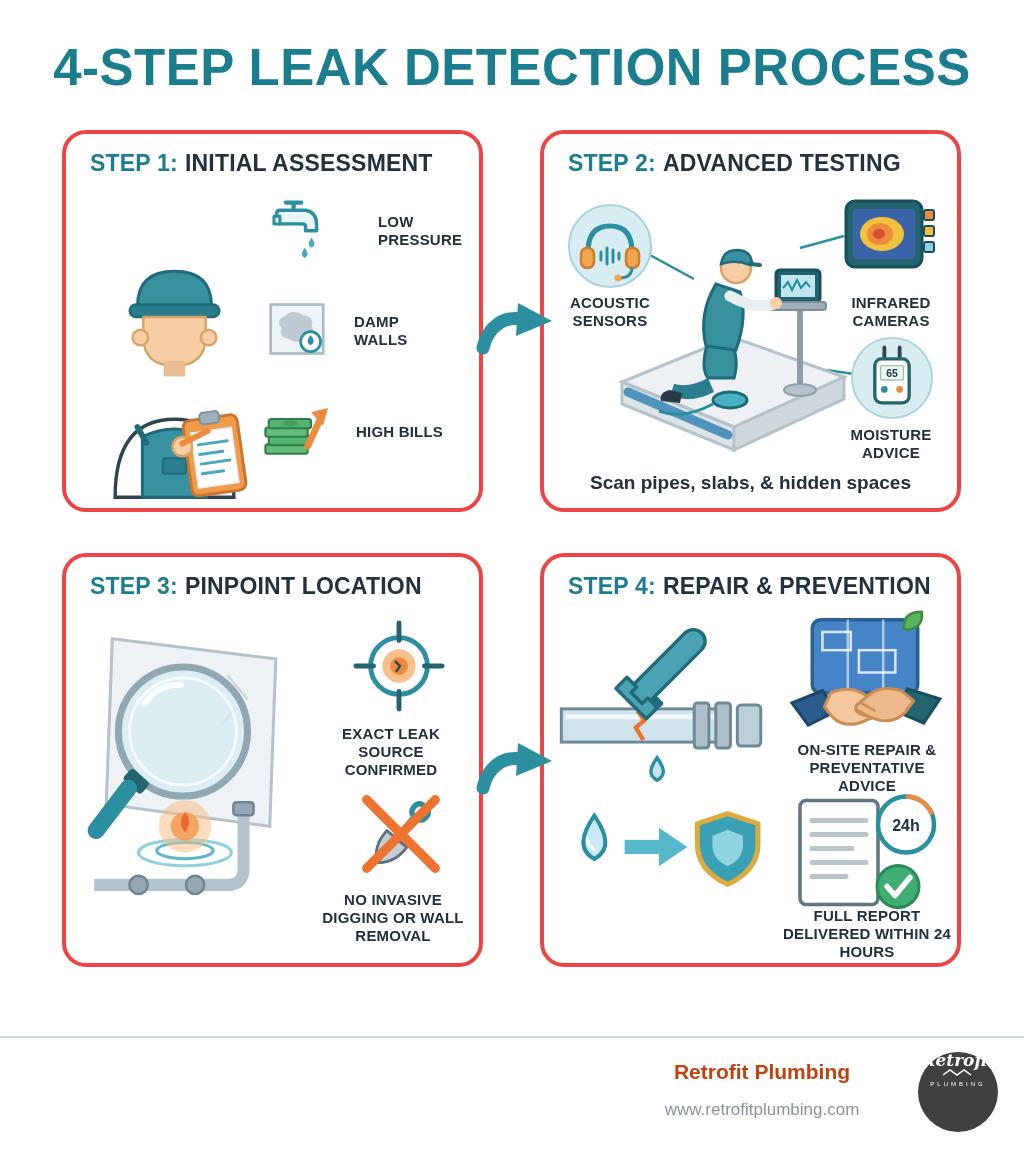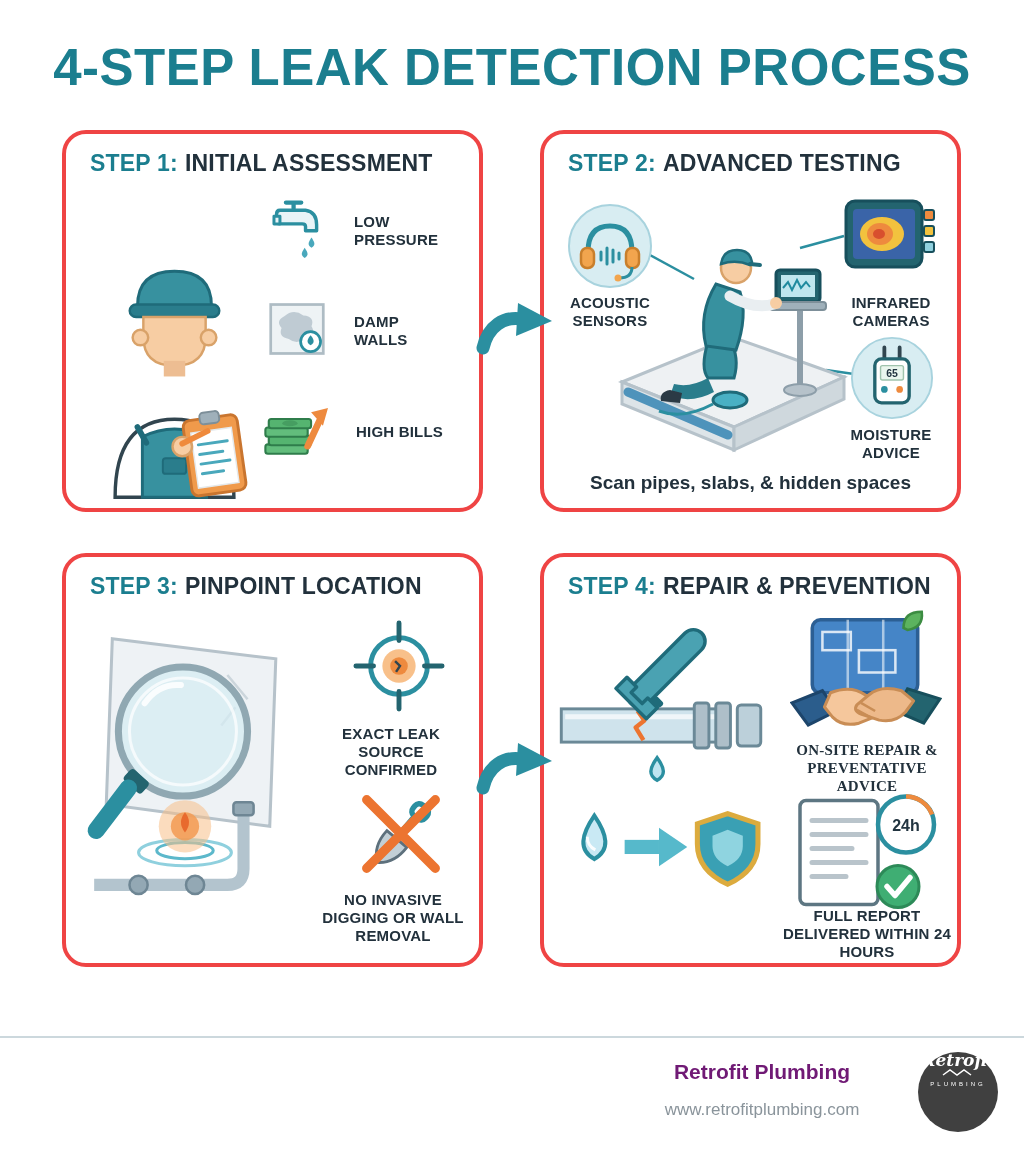--- a/index.html
+++ b/index.html
@@ -47,21 +47,21 @@
 
   .connectors { position:absolute; inset:0; width:100%; height:100%; pointer-events:none; }
 
   .footer-divider {
     position:absolute; top:1036px; left:0; width:1024px; height:2px;
     background:#ccd8dd;
   }
   .footer-text {
     position:absolute; right:112px; top:1060px; width:300px; text-align:center;
   }
-  .brand { font-size:21px; font-weight:bold; color:#701a75; }
+  .brand { font-size:21px; font-weight:bold; color:#c2410c; }
   .website { font-size:17px; color:#8a949b; margin-top:16px; }
 
   .logo-badge {
     position:absolute; right:26px; top:1052px; width:80px; height:80px;
     border-radius:50%; background:#404040; color:#ffffff;
     display:flex; flex-direction:column; align-items:center; 
   }
   .logo-script { font-family:"DejaVu Serif", serif; font-style:italic; font-weight:bold; font-size:17px; line-height:1; }
   .logo-sub { font-size:6px; letter-spacing:3px; margin-top:4px; }
 </style>
@@ -93,21 +93,21 @@
           <rect x="108" y="168" width="56" height="78" rx="7" fill="#f09a4b" stroke="#c9752f" stroke-width="3"></rect>
           <rect x="115" y="181" width="42" height="57" fill="#ffffff" stroke="#e4e9ec" stroke-width="1.5"></rect>
           <rect x="126" y="162" width="20" height="12" rx="4" fill="#9fb0ba" stroke="#7d8f99" stroke-width="2"></rect>
           <path d="M121,194 h30 M121,204 h24 M121,214 h30 M121,224 h22" stroke="#49a8bc" stroke-width="3" stroke-linecap="round"></path>
         </g>
         <circle cx="103" cy="198" r="10" fill="#f7cda3" stroke="#d9a269" stroke-width="2.5"></circle>
         <path d="M103,195 l26,-13" stroke="#ef8a3c" stroke-width="6" stroke-linecap="round"></path>
       </svg>
     </div>
 
-    <div class="s1-row" style="left:202px; top:64px;">
+    <div class="s1-row" style="left:202px; top:64px;gap:24px;">
       <span>
         <svg viewBox="0 0 68 72" width="58" height="62">
           <g fill="#e9f4f7" stroke="#2b8fa0" stroke-linecap="round" stroke-linejoin="round">
             <path d="M30,5 v7 M21,5 h18" fill="none" stroke-width="5"></path>
             <path d="M14,14 h30 q13,2 13,17 v7 h-13 v-5 q0,-3 -4,-3 h-26 q-4,0 -4,-4 v-7 q0,-5 4,-5 z" stroke-width="4"></path>
             <path d="M7,21 h7 v9 h-7 z" stroke-width="3.5"></path>
           </g>
           <path d="M51,46 c4,6 5,9 0,12 c-5,-3 -4,-6 0,-12 z" fill="#49a8bc"></path>
           <path d="M43,58 c4,6 5,9 0,12 c-5,-3 -4,-6 0,-12 z" fill="#49a8bc"></path>
         </svg>
@@ -306,21 +306,21 @@
         <path d="M112,18 q0,-16 18,-16 q2,16 -14,18 z" fill="#5cb35f" stroke="#3c8c42" stroke-width="2.5"></path>
         <path d="M2,92 l30,-12 14,20 -28,14 z" fill="#2b5d8c" stroke="#1d456b" stroke-width="3"></path>
         <path d="M148,88 l-32,-10 -12,22 28,12 z" fill="#23646f" stroke="#174f5c" stroke-width="3"></path>
         <g stroke="#c98d55" stroke-width="3" stroke-linejoin="round">
           <path d="M40,82 q20,-8 34,2 l16,10 q6,6 -2,10 l-20,8 q-16,4 -26,-6 l-8,-10 z" fill="#f5c79c"></path>
           <path d="M110,80 q-20,-6 -32,4 l-12,10 q-4,6 4,9 l18,6 q16,3 26,-8 l8,-11 z" fill="#edb98a"></path>
         </g>
         <path d="M70,92 l14,8 M66,99 l13,7" stroke="#c98d55" stroke-width="2.5" fill="none"></path>
       </svg>
     </div>
-    <div class="icon-label centered abs" style="left:240px; top:184px; width:166px;font-family:Liberation Serif, serif;">ON-SITE REPAIR &amp; PREVENTATIVE ADVICE</div>
+    <div class="icon-label centered abs" style="left:240px; top:184px; width:166px;">ON-SITE REPAIR &amp; PREVENTATIVE ADVICE</div>
 
     <div class="abs" style="left:16px; top:250px; width:202px; height:92px;">
       <svg viewBox="0 0 200 90" width="202" height="92">
         <path d="M34,8 C47,27 50,42 34,51 C18,42 21,27 34,8 z" fill="#c9e9f4" stroke="#2b8fa0" stroke-width="4"></path>
         <path d="M27,29 q0,9 8,13" stroke="#ffffff" stroke-width="3" fill="none" opacity="0.9"></path>
         <rect x="64" y="32" width="34" height="14" fill="#56b9cb"></rect>
         <polygon points="98,20 126,39 98,58" fill="#56b9cb"></polygon>
         <path d="M166,6 L196,16 V36 Q196,62 166,76 Q136,62 136,36 V16 Z" fill="#3aa0b4" stroke="#dcab3e" stroke-width="5"></path>
         <path d="M166,22 l15,6 v10 q0,13 -15,20 q-15,-7 -15,-20 v-10 z" fill="#8fd4e0"></path>
       </svg>

